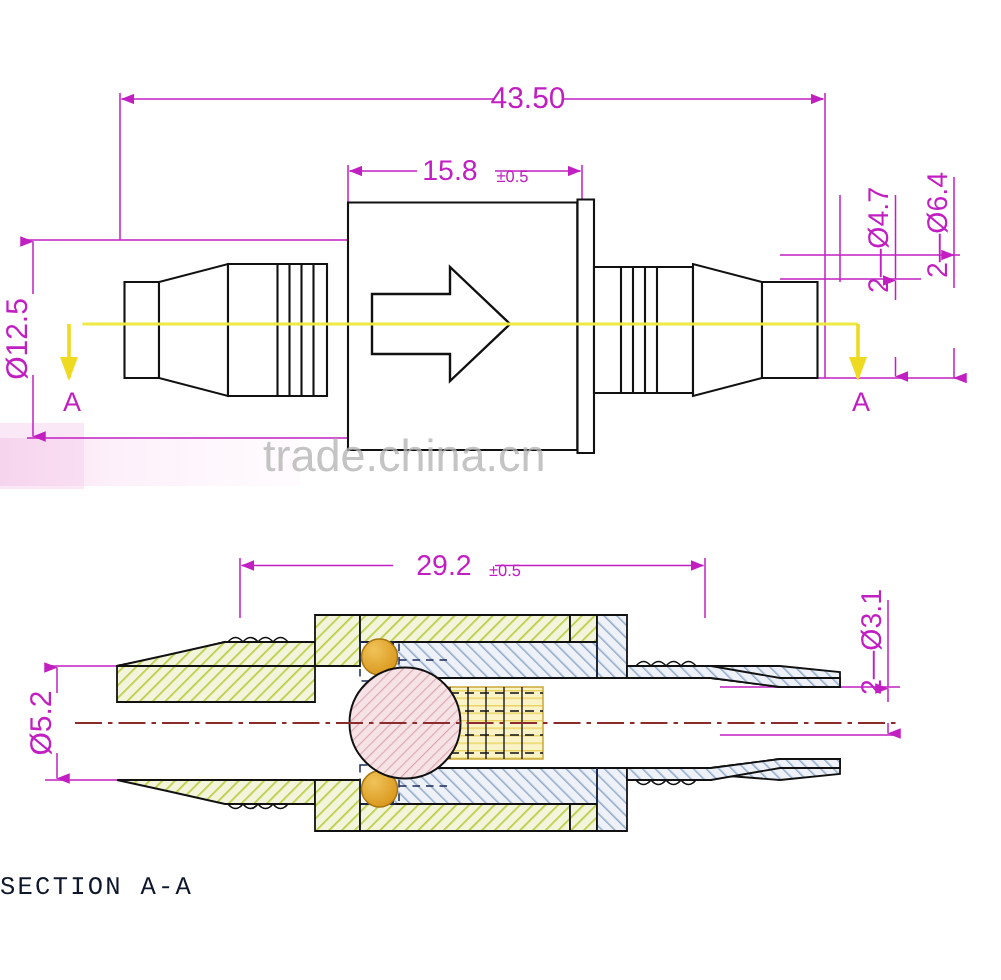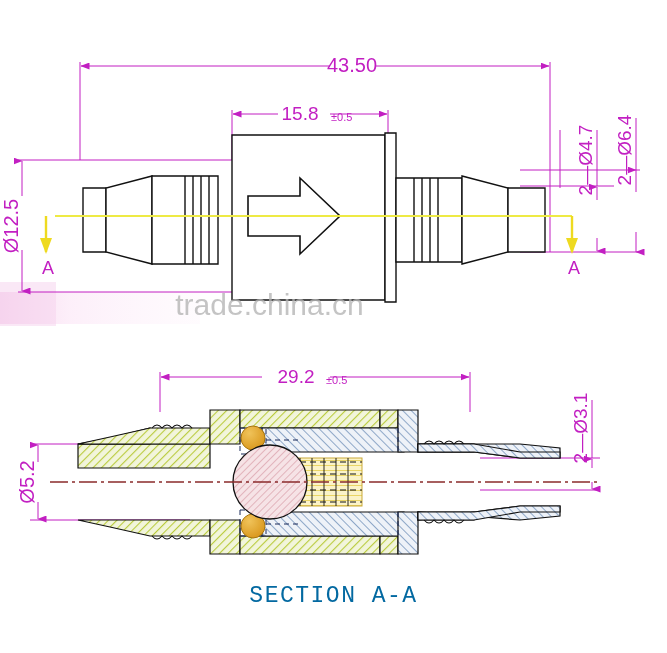--- a/index.html
+++ b/index.html
@@ -26,25 +26,25 @@
     left: 0;
     top: 0;
     width: 667px;
     height: 653px;
     display: block;
   }
   .caption-block {
     position: absolute;
     left: 0;
     width: 667px;
-    text-align: center;
-    color: #0369a1;
+    text-align: left;
+    color: #0f172a;
     font-family: "Liberation Mono", "DejaVu Sans Mono", monospace;
     letter-spacing: 1.5px;
-    font-size: 23px;
+    font-size: 17px;
     white-space: pre;
   }
   #caption-section { top: 583px; }
   #caption-scale   { top: 620px; }
   #watermark {
     position: absolute;
     left: 0;
     top: 288px;
     width: 539px;
     text-align: center;

